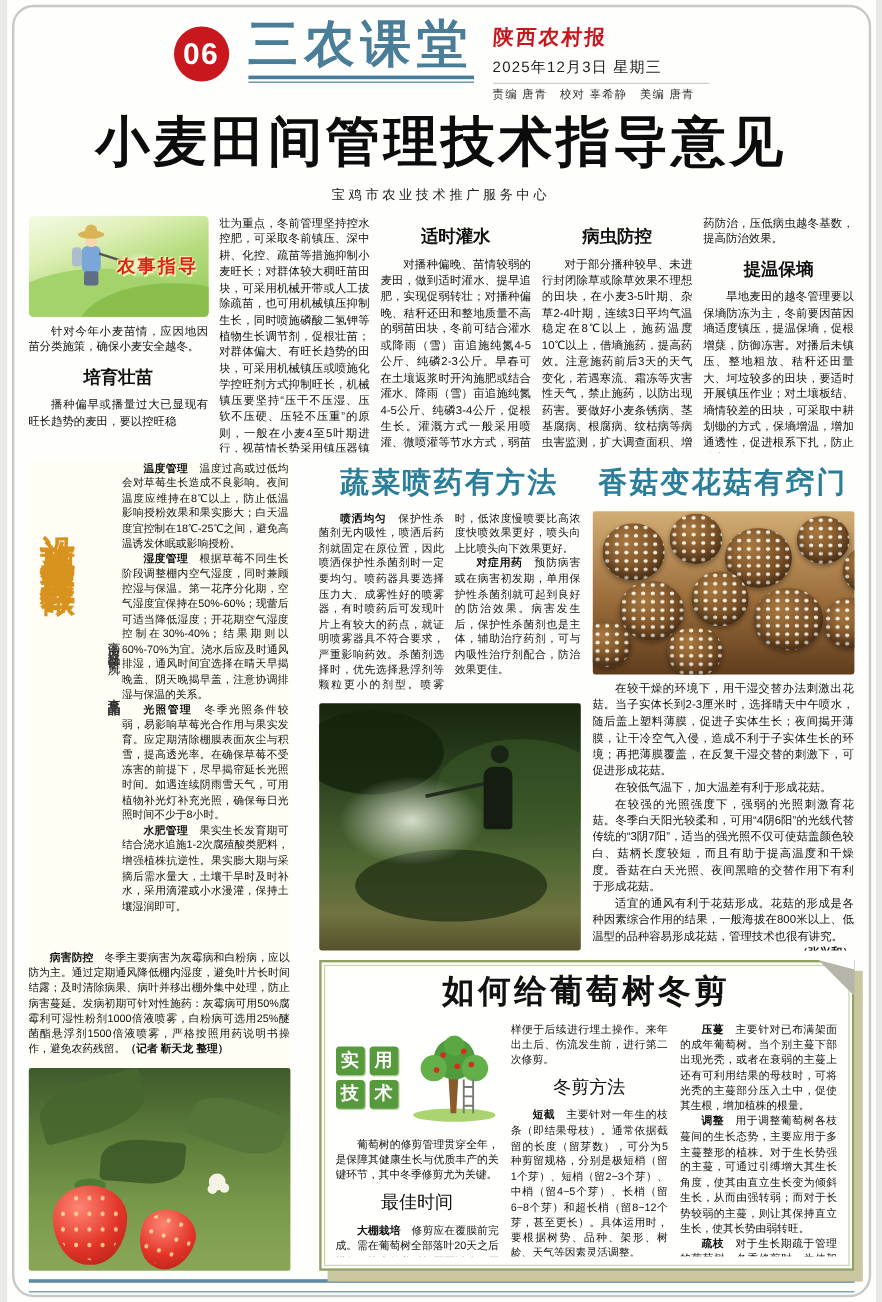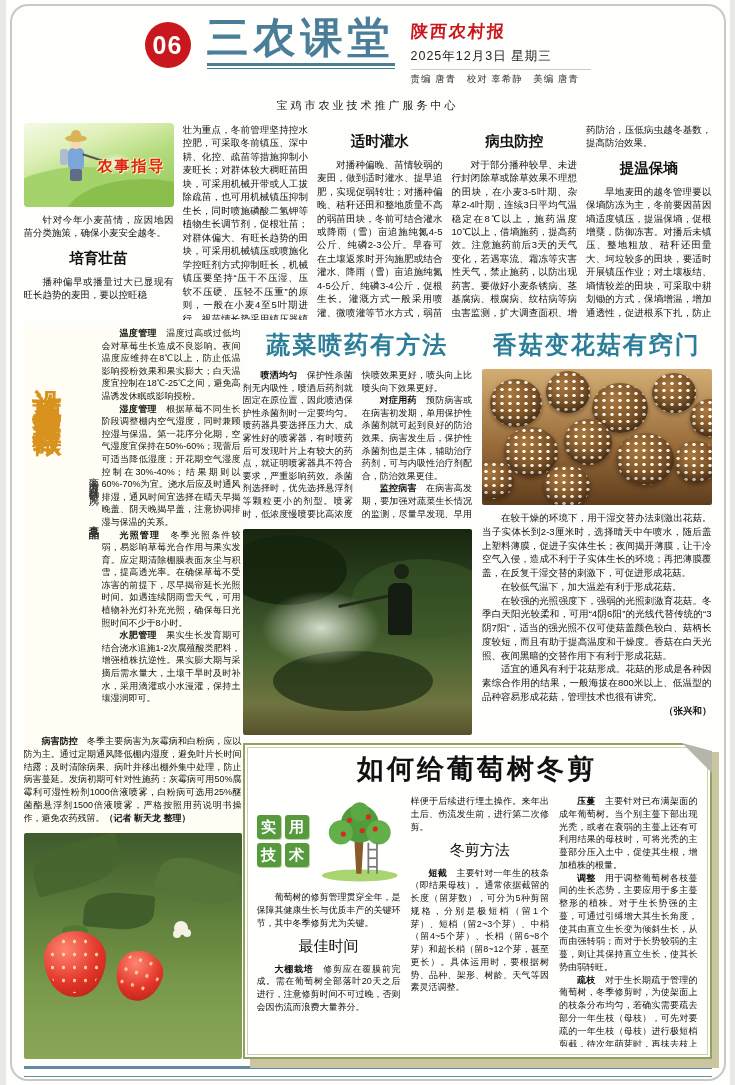--- a/index.html
+++ b/index.html
@@ -47,21 +47,21 @@
   .f-body{position:absolute;left:44px;top:25px;width:16px;height:22px;background:#7aa7d8;border-radius:5px;}
   .f-pack{position:absolute;left:36px;top:26px;width:8px;height:16px;background:#aebccb;border-radius:3px;}
   .f-legs{position:absolute;left:46px;top:46px;width:12px;height:12px;background:#5f6d86;border-radius:2px;}
   .f-wand{position:absolute;left:58px;top:34px;width:24px;height:2px;background:#555;transform:rotate(18deg);}
   .f-mist{position:absolute;left:76px;top:30px;width:34px;height:22px;border-radius:50%;
           background:radial-gradient(closest-side,rgba(255,255,255,.9),rgba(255,255,255,0));}
   .illo-badge{position:absolute;right:8px;top:32px;font-size:15px;font-weight:900;color:#d8261f;
               letter-spacing:2px;text-shadow:0 0 2px #ffe98a,1px 1px 0 #fff7c2,-1px -1px 0 #fff7c2;}
 
   
-  .main-row{display:flex;gap:1px;flex:1;margin-top:7px;min-height:0;}
+  .main-row{display:flex;gap:24px;flex:1;margin-top:7px;min-height:0;}
 
   
   .sidebar{flex:0 0 218px;display:flex;flex-direction:column;background:#fffdf4;min-height:0;}
   .sb-top{display:flex;height:404px;overflow:hidden;}
   .sb-title{writing-mode:vertical-rl;text-orientation:upright;font-family:"Liberation Serif",serif;
             font-weight:900;font-size:29px;color:#d8921e;letter-spacing:4px;flex:0 0 44px;margin-top:38px;}
   .sb-attrib{writing-mode:vertical-rl;text-orientation:upright;font-size:10.5px;color:#333;
              flex:0 0 34px;padding-top:142px;letter-spacing:2px;}
   .sb-author{font-weight:900;margin-top:14px;display:inline-block;}
   .sb-text{flex:1;font-size:9px;line-height:1.4;text-align:justify;overflow:hidden;padding-right:1px;}
@@ -159,20 +159,21 @@
         <div class="tl2"></div>
       </div>
       <div class="header-right">
         <div class="masthead">陕西农村报</div>
         <div class="dateline">2025年12月3日 星期三</div>
         <div class="credits">责编 唐青　校对 辜希静　美编 唐青</div>
       </div>
     </div>
 
     <div>
+      <div class="headline">小麦田间管理技术指导意见</div>
       <div class="byline">宝鸡市农业技术推广服务中心</div>
       <div class="wheat-cols">
         <div class="wcol wcol-first">
           <div class="farm-illo">
             <div class="hill h1"></div>
             <div class="hill h2"></div>
             <div class="f-pack"></div>
             <div class="f-body"></div>
             <div class="f-legs"></div>
             <div class="f-head"></div>

